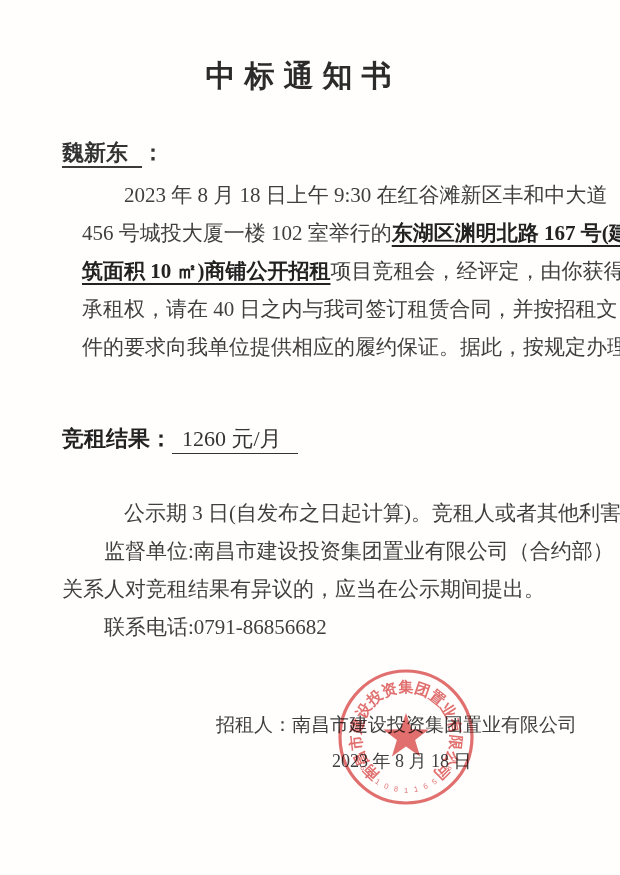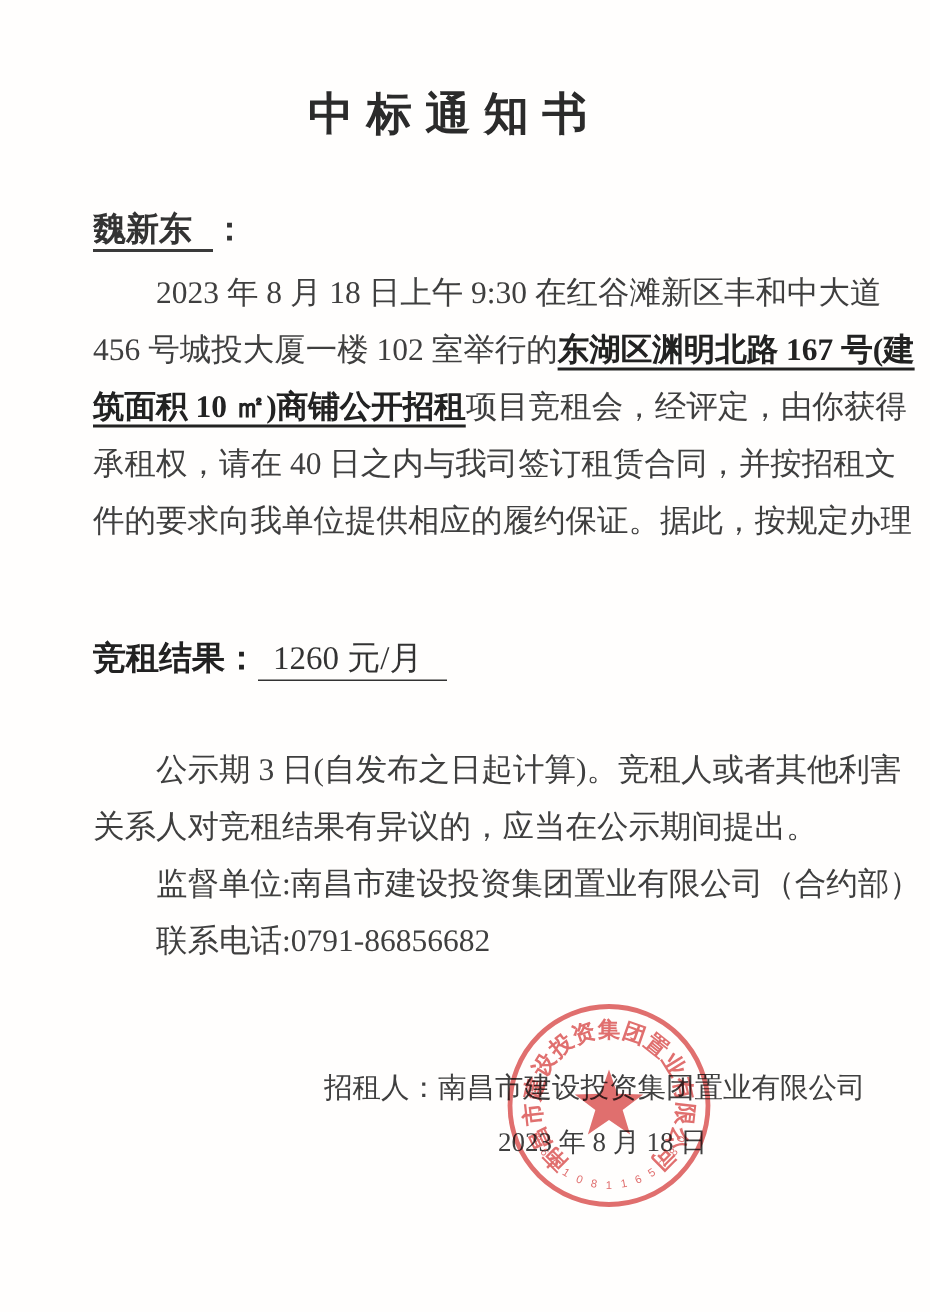--- a/index.html
+++ b/index.html
@@ -26,21 +26,21 @@
     border-bottom:2px solid #3a3a3a;
     padding-right:14px;padding-bottom:1px;
   }
   .para{
     position:absolute;left:62px;width:505px;
     font-size:21px;line-height:38px;color:#3f3f3f;
   }
   .para-1{top:176px;}
   .para-2{top:494px;}
   .line{white-space:nowrap;text-align:left;}
-  .line.just{text-align:justify;text-align-last:justify;}
+  .line.just{text-align:justify;text-align-last:justify;margin-left:20px;}
   .line.indent{text-indent:42px;}
   .seg-b{
     font-weight:bold;color:#222;
     text-decoration:underline;
     text-underline-offset:5px;
     text-decoration-thickness:1.5px;
   }
   .result-line{
     position:absolute;top:424px;left:62px;
     font-size:22px;
@@ -84,22 +84,22 @@
       <div class="line just"><span>承租权，请在 40 日之内与我司签订租赁合同，并按招租文</span></div>
       <div class="line just"><span>件的要求向我单位提供相应的履约保证。据此，按规定办理</span></div>
     </div>
 
   <div class="result-line">
     <span class="result-label">竞租结果：</span><span class="result-value">1260 元/月</span>
   </div>
 
   <div class="para para-2">
       <div class="line indent just"><span>公示期 3 日(自发布之日起计算)。竞租人或者其他利害</span></div>
+      <div class="line indent"><span>监督单位:南昌市建设投资集团置业有限公司（合约部）</span></div>
       <div class="line"><span>关系人对竞租结果有异议的，应当在公示期间提出。</span></div>
-      <div class="line indent"><span>监督单位:南昌市建设投资集团置业有限公司（合约部）</span></div>
       <div class="line indent"><span>联系电话:0791-86856682</span></div>
     </div>
 
   <div class="signoff">
     <span>招租人：</span><span>南昌市建设投资集团置业有限公司</span>
   </div>
 
   <div class="sign-date">2023 年 8 月 18 日</div>
 
   <svg class="stamp" viewBox="0 0 142 142" xmlns="http://www.w3.org/2000/svg">

